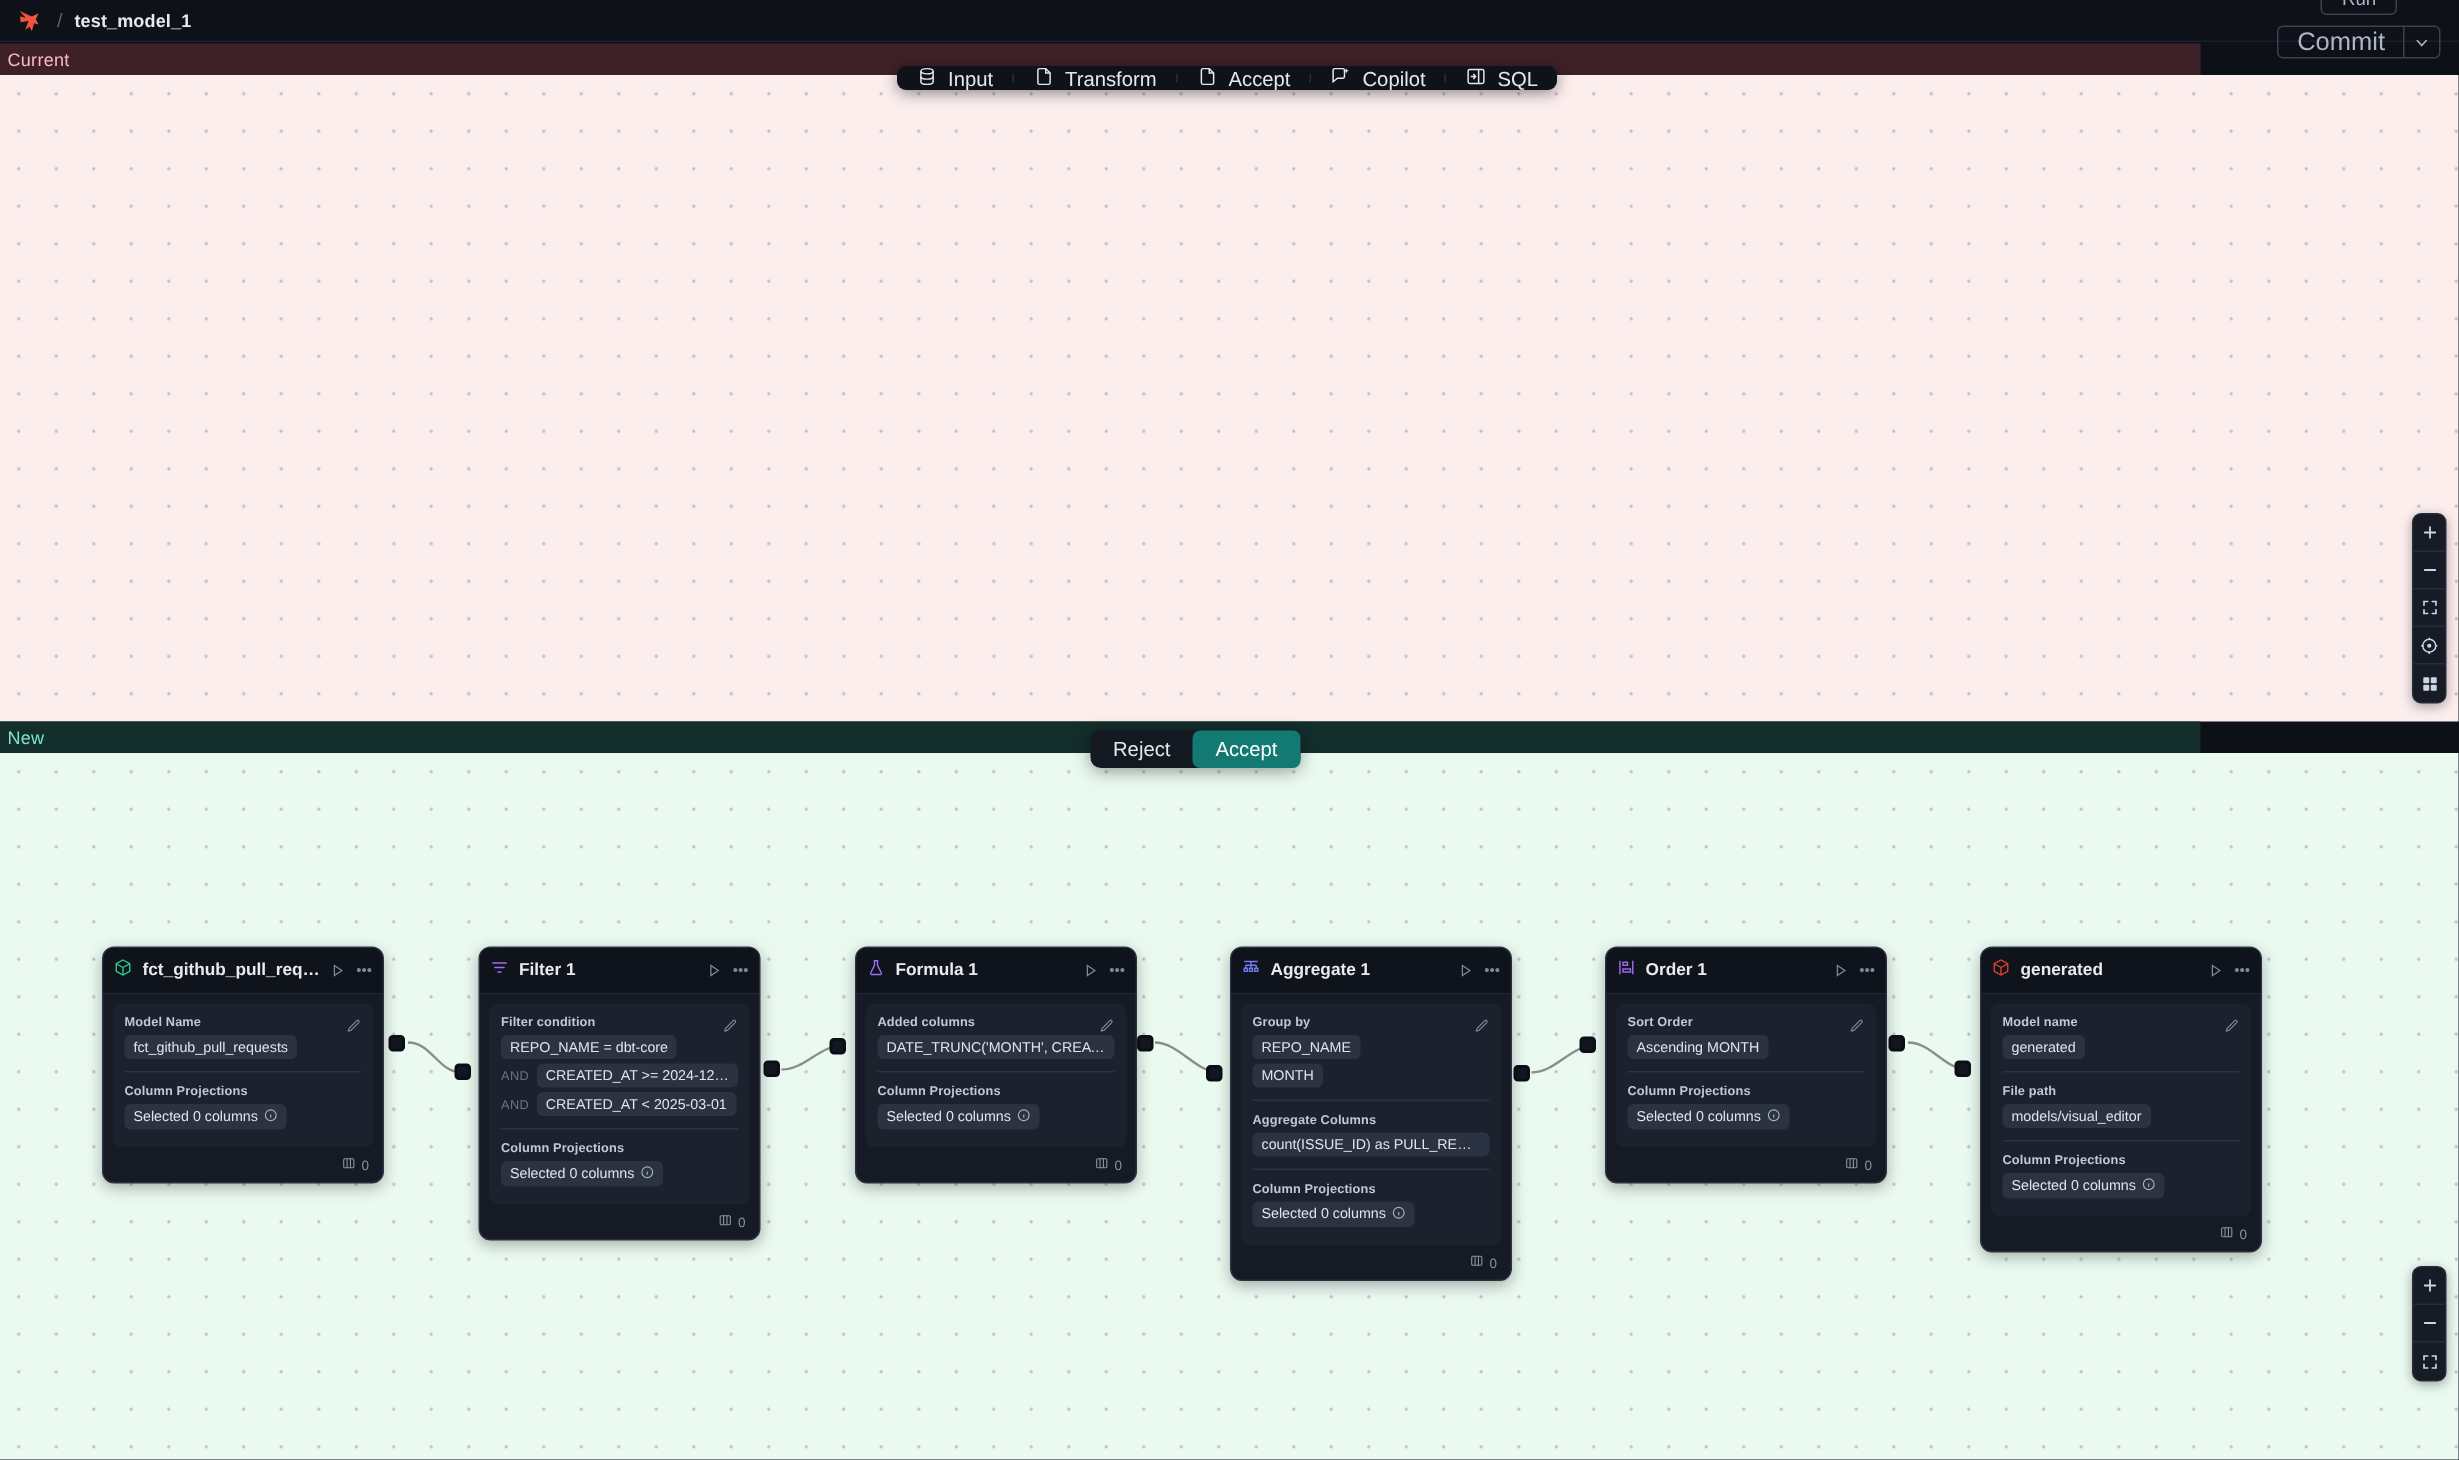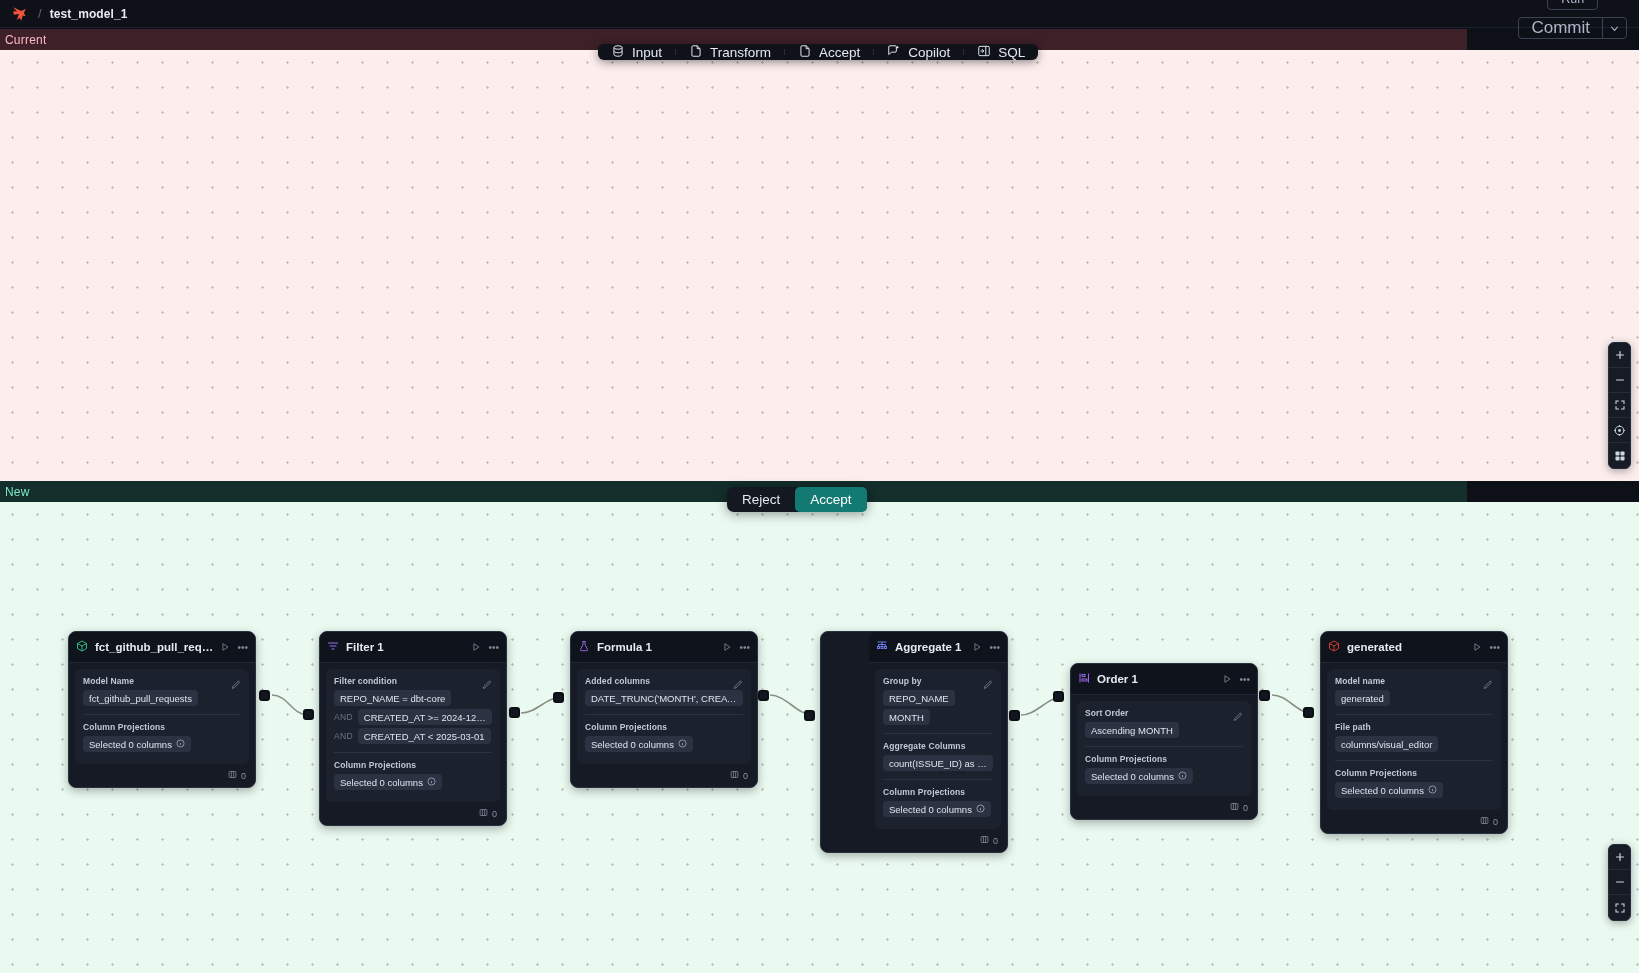--- a/index.html
+++ b/index.html
@@ -437,21 +437,21 @@
       <span>
         <svg width="9" height="9" viewBox="0 0 24 24" fill="none" stroke="#8a92a3" stroke-width="2">
             <rect x="3" y="4" width="18" height="16" rx="2"></rect>
             <path d="M9 4v16M15 4v16"></path>
           </svg>
       </span>
       <span>0</span>
     </div>
   </div>
 
-  <div class="node" style="left:820px; top:129px;padding-left:48px;">
+  <div class="node" style="left:820px; top:129px;">
     <div class="node-head">
       <span>
         <svg width="12" height="12" viewBox="0 0 24 24" fill="none" stroke="#6f7ef5" stroke-width="1.9">
             <path d="M3 4h18M12 4v5M5 9h14M5 9v4M19 9v4M12 9v4"></path>
             <rect x="3" y="13" width="4" height="4"></rect>
             <rect x="10" y="13" width="4" height="4"></rect>
             <rect x="17" y="13" width="4" height="4"></rect>
           </svg>
       </span>
       <span class="node-title">Aggregate 1</span>
@@ -498,21 +498,21 @@
       <span>
         <svg width="9" height="9" viewBox="0 0 24 24" fill="none" stroke="#8a92a3" stroke-width="2">
             <rect x="3" y="4" width="18" height="16" rx="2"></rect>
             <path d="M9 4v16M15 4v16"></path>
           </svg>
       </span>
       <span>0</span>
     </div>
   </div>
 
-  <div class="node" style="left:1070px; top:129px;margin-top:32px;">
+  <div class="node" style="left:1070px; top:129px;">
     <div class="node-head">
       <span>
         <svg width="12" height="12" viewBox="0 0 24 24" fill="none" stroke="#a06cf0" stroke-width="1.9">
             <path d="M4 3v18"></path>
             <rect x="8" y="5" width="6" height="4"></rect>
             <rect x="8" y="14" width="10" height="4"></rect>
             <path d="M21 3v18"></path>
           </svg>
       </span>
       <span class="node-title">Order 1</span>
@@ -580,21 +580,21 @@
             <path d="M16.5 3.5a2.1 2.1 0 0 1 3 3L7 19l-4 1 1-4z"></path>
           </svg>
       </span>
       <div class="sec-label">Model name</div>
       <div class="pill-row">
         <span class="pill">generated</span>
       </div>
       <div class="divider"></div>
       <div class="sec-label">File path</div>
       <div class="pill-row">
-        <span class="pill">columns/visual_editor</span>
+        <span class="pill">models/visual_editor</span>
       </div>
       <div class="divider"></div>
       <div class="sec-label">Column Projections</div>
       <div class="pill-row">
         <span class="pill pill-info">
           <span>Selected 0 columns</span>
           <span>
             <svg width="9" height="9" viewBox="0 0 24 24" fill="none" stroke="#aab2c0" stroke-width="2">
                 <circle cx="12" cy="12" r="9.5"></circle>
                 <path d="M12 10.5v6M12 7.2v.1"></path>

